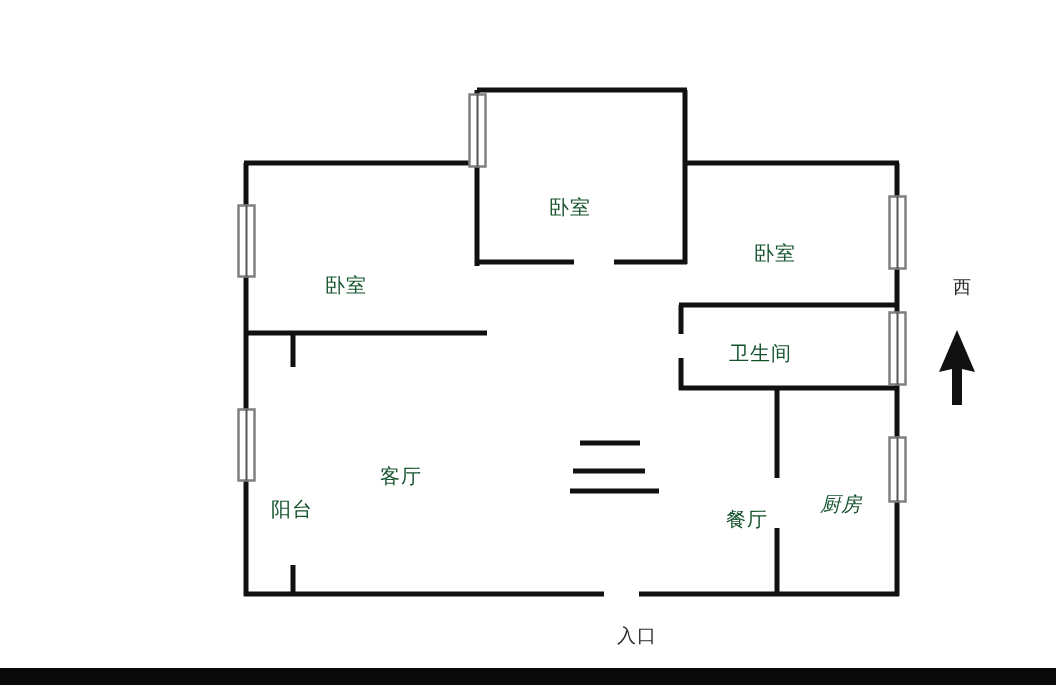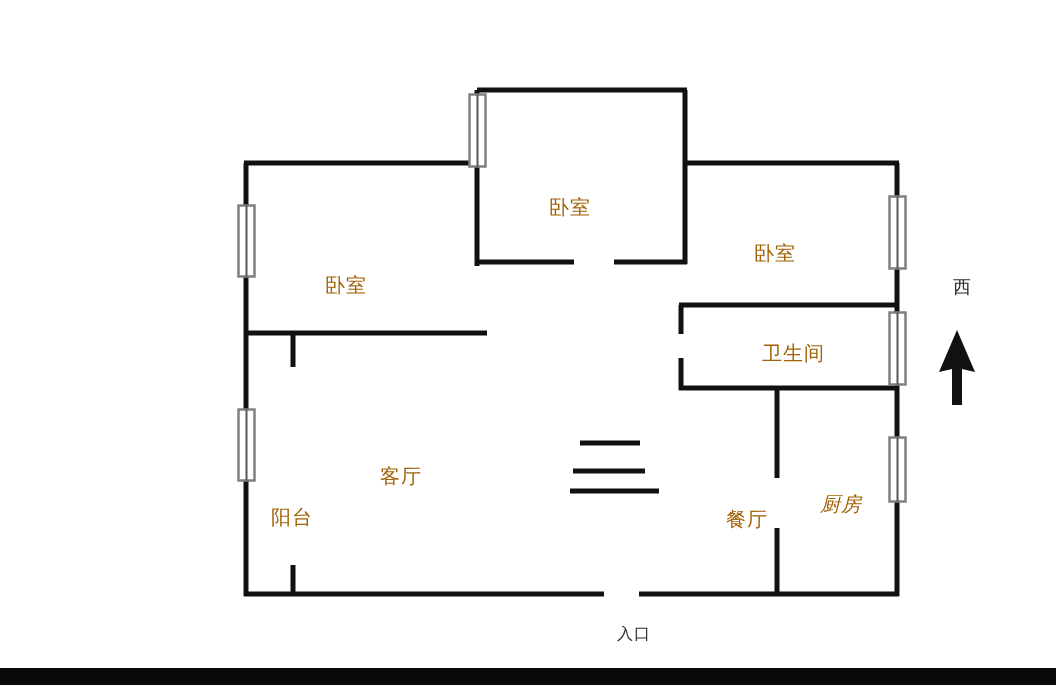--- a/index.html
+++ b/index.html
@@ -20,41 +20,41 @@
   #plan-svg {
     position: absolute;
     left: 0;
     top: 0;
     width: 1056px;
     height: 685px;
     display: block;
   }
   .room-label {
     position: absolute;
-    color: #a16207;
+    color: #14532d;
     font-size: 20px;
     line-height: 1;
     letter-spacing: 1px;
     white-space: nowrap;
     font-family: "DejaVu Sans", "Liberation Sans", sans-serif;
     user-select: none;
   }
   .compass-label {
     position: absolute;
     color: #2b2b2b;
     font-size: 18px;
     line-height: 1;
     white-space: nowrap;
     font-family: "DejaVu Sans", "Liberation Sans", sans-serif;
     user-select: none;
   }
   .entry-label {
     position: absolute;
     color: #2b2b2b;
-    font-size: 16px;
+    font-size: 19px;
     line-height: 1;
     letter-spacing: 1px;
     white-space: nowrap;
     font-family: Liberation Sans, sans-serif;
     user-select: none;
   }
   #bottom-bar {
     position: absolute;
     left: 0;
     top: 668px;
@@ -149,25 +149,25 @@
     </g>
 
   </svg>
 
   <div class="room-label" style="left:325px; top:275px;">卧室</div>
 
   <div class="room-label" style="left:549px; top:197px;">卧室</div>
 
   <div class="room-label" style="left:754px; top:243px;">卧室</div>
 
-  <div class="room-label" style="left:762px; top:343px;">卫生间</div>
+  <div class="room-label" style="left:729px; top:343px;">卫生间</div>
 
   <div class="room-label" style="left:380px; top:466px;">客厅</div>
 
-  <div class="room-label" style="left:271px; top:499px;margin-top:8px;">阳台</div>
+  <div class="room-label" style="left:271px; top:499px;">阳台</div>
 
   <div class="room-label" style="left:726px; top:509px;">餐厅</div>
 
   <div class="room-label" style="left:820px; top:494px;font-style:italic;">厨房</div>
 
   <div class="compass-label" style="left:953px; top:278px;">西</div>
 
   <div class="entry-label" style="left:617px; top:626px;">入口</div>
 
   <div id="bottom-bar"></div>

